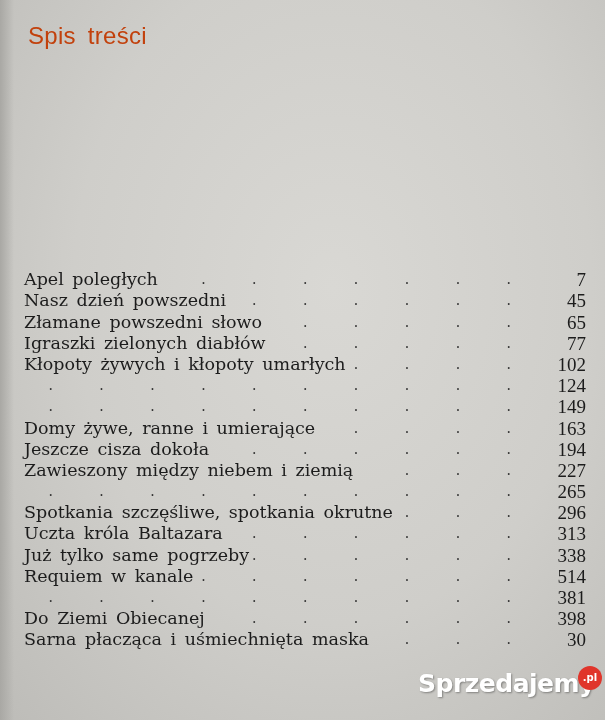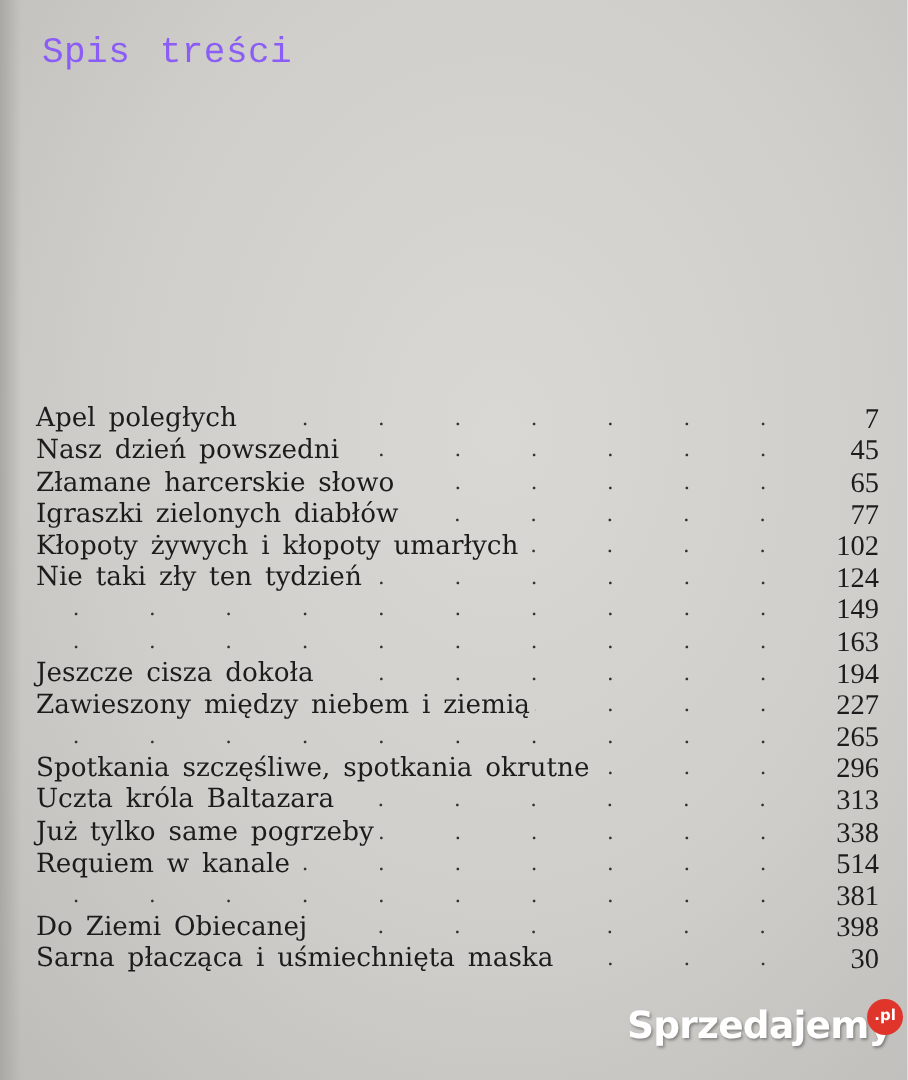--- a/index.html
+++ b/index.html
@@ -8,22 +8,22 @@
     background: radial-gradient(ellipse at 55% 40%, #d9d8d4 0%, #cfceca 55%, #bdbcb8 100%);
     font-family: "DejaVu Serif", serif;
     color:#1c1c1c;
   }
   .page-edge {
     position:absolute; left:0; top:0; width:14px; height:720px;
     background: linear-gradient(90deg, #a9a8a4 0%, rgba(200,199,195,0) 100%);
   }
   .title {
     position:absolute; left:28px; top:22px;
-    font-family: Liberation Mono, monospace;
-    font-size:24px; letter-spacing:0.3px; color:#8b5cf6;
+    font-family: Liberation Sans, sans-serif;
+    font-size:24px; letter-spacing:0.3px; color:#c2410c;
     word-spacing:5px;
   }
   .toc {
     position:absolute; left:24px; top:269px; width:562px;
   }
   .row {
     position:relative; height:21.2px; display:flex; align-items:flex-end;
     font-size:17.5px; line-height:21px; white-space:nowrap;
   }
   .row .label { word-spacing:3px; background:transparent; padding-right:4px; }
@@ -58,44 +58,44 @@
       <span class="label">Apel poległych</span>
       <span class="leader">. . . . . . . . . . . . . . . . . . . . . . . .</span>
       <span class="page">7</span>
     </div>
   <div class="row">
       <span class="label">Nasz dzień powszedni</span>
       <span class="leader">. . . . . . . . . . . . . . . . . . . . . . . .</span>
       <span class="page">45</span>
     </div>
   <div class="row">
-      <span class="label">Złamane harcerskie słowo</span>
+      <span class="label">Złamane powszedni słowo</span>
       <span class="leader">. . . . . . . . . . . . . . . . . . . . . . . .</span>
       <span class="page">65</span>
     </div>
   <div class="row">
       <span class="label">Igraszki zielonych diabłów</span>
       <span class="leader">. . . . . . . . . . . . . . . . . . . . . . . .</span>
       <span class="page">77</span>
     </div>
   <div class="row">
       <span class="label">Kłopoty żywych i kłopoty umarłych</span>
       <span class="leader">. . . . . . . . . . . . . . . . . . . . . . . .</span>
       <span class="page">102</span>
     </div>
   <div class="row">
-      <span class="label">Nie taki zły ten tydzień</span>
       <span class="leader">. . . . . . . . . . . . . . . . . . . . . . . .</span>
       <span class="page">124</span>
     </div>
   <div class="row">
       <span class="leader">. . . . . . . . . . . . . . . . . . . . . . . .</span>
       <span class="page">149</span>
     </div>
   <div class="row">
+      <span class="label">Domy żywe, ranne i umierające</span>
       <span class="leader">. . . . . . . . . . . . . . . . . . . . . . . .</span>
       <span class="page">163</span>
     </div>
   <div class="row">
       <span class="label">Jeszcze cisza dokoła</span>
       <span class="leader">. . . . . . . . . . . . . . . . . . . . . . . .</span>
       <span class="page">194</span>
     </div>
   <div class="row">
       <span class="label">Zawieszony między niebem i ziemią</span>

